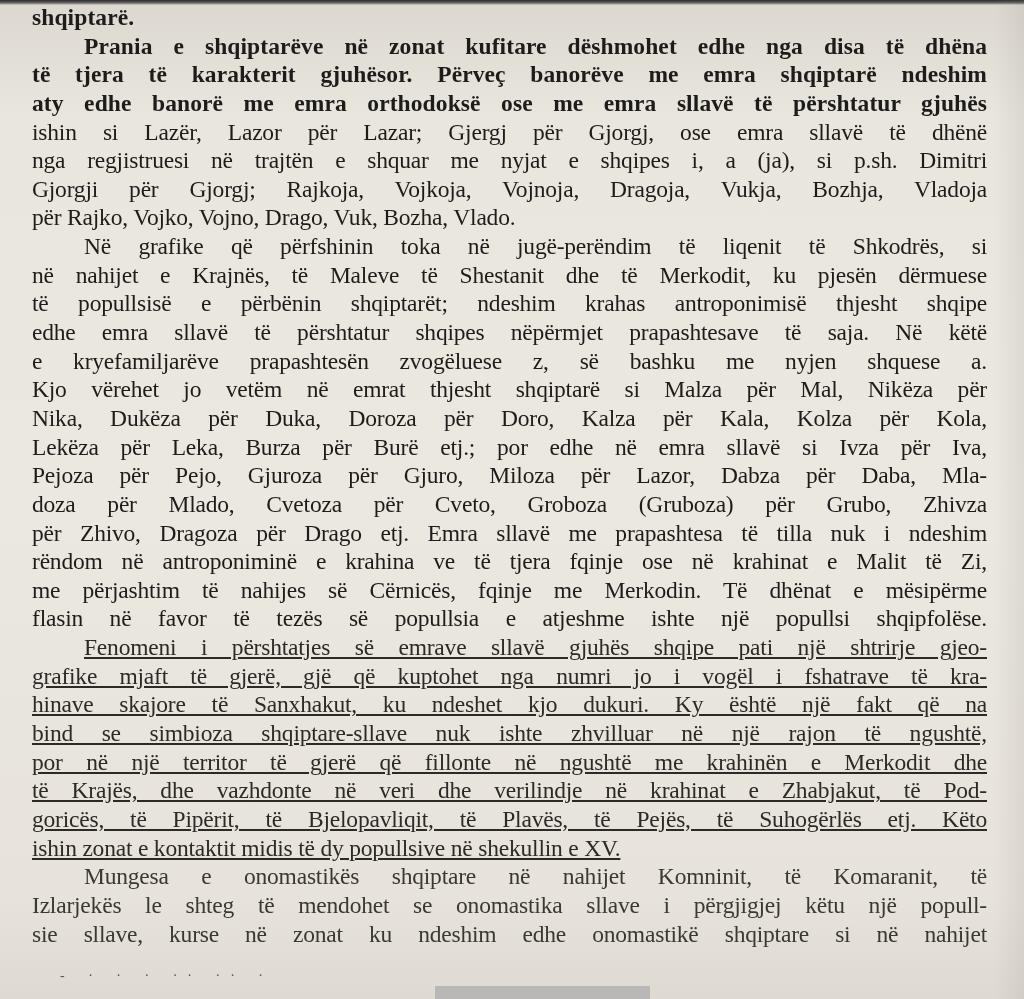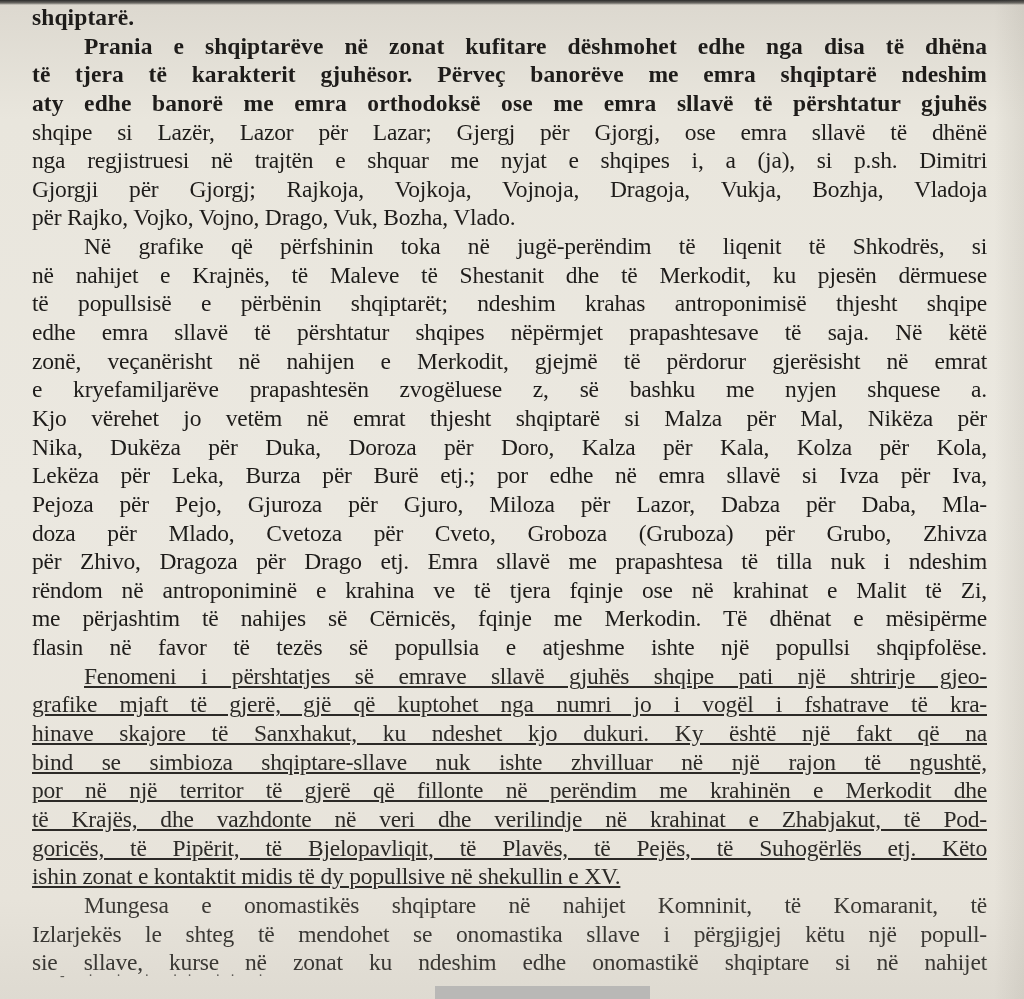--- a/index.html
+++ b/index.html
@@ -94,50 +94,49 @@
   <div class="text-block">
 
     <div class="bold-part">
       <span class="line last">shqiptarë.</span>
       <span class="line indent">Prania e shqiptarëve në zonat kufitare dëshmohet edhe nga disa të dhëna</span>
       <span class="line">të tjera të karakterit gjuhësor. Përveç banorëve me emra shqiptarë ndeshim</span>
       <span class="line">aty edhe banorë me emra orthodoksë ose me emra sllavë të përshtatur gjuhës</span>
     </div>
 
     <div>
-      <span class="line">shqipe si Lazër, Lazor për Lazar; Gjergj për Gjorgj, ose emra sllavë të dhënë</span>
+      <span class="line">ishin si Lazër, Lazor për Lazar; Gjergj për Gjorgj, ose emra sllavë të dhënë</span>
       <span class="line">nga regjistruesi në trajtën e shquar me nyjat e shqipes i, a (ja), si p.sh. Dimitri</span>
       <span class="line">Gjorgji për Gjorgj; Rajkoja, Vojkoja, Vojnoja, Dragoja, Vukja, Bozhja, Vladoja</span>
       <span class="line last">për Rajko, Vojko, Vojno, Drago, Vuk, Bozha, Vlado.</span>
     </div>
 
     <div>
       <span class="line indent">Në grafike që përfshinin toka në jugë-perëndim të liqenit të Shkodrës, si</span>
       <span class="line">në nahijet e Krajnës, të Maleve të Shestanit dhe të Merkodit, ku pjesën dërmuese</span>
       <span class="line">të popullsisë e përbënin shqiptarët; ndeshim krahas antroponimisë thjesht shqipe</span>
       <span class="line">edhe emra sllavë të përshtatur shqipes nëpërmjet prapashtesave të saja. Në këtë</span>
-      <span class="line">zonë, veçanërisht në nahijen e Merkodit, gjejmë të përdorur gjerësisht në emrat</span>
       <span class="line">e kryefamiljarëve prapashtesën zvogëluese z, së bashku me nyjen shquese a.</span>
       <span class="line">Kjo vërehet jo vetëm në emrat thjesht shqiptarë si Malza për Mal, Nikëza për</span>
       <span class="line">Nika, Dukëza për Duka, Doroza për Doro, Kalza për Kala, Kolza për Kola,</span>
       <span class="line">Lekëza për Leka, Burza për Burë etj.; por edhe në emra sllavë si Ivza për Iva,</span>
       <span class="line">Pejoza për Pejo, Gjuroza për Gjuro, Miloza për Lazor, Dabza për Daba, Mla-</span>
       <span class="line">doza për Mlado, Cvetoza për Cveto, Groboza (Gruboza) për Grubo, Zhivza</span>
       <span class="line">për Zhivo, Dragoza për Drago etj. Emra sllavë me prapashtesa të tilla nuk i ndeshim</span>
       <span class="line">rëndom në antroponiminë e krahina ve të tjera fqinje ose në krahinat e Malit të Zi,</span>
       <span class="line">me përjashtim të nahijes së Cërnicës, fqinje me Merkodin. Të dhënat e mësipërme</span>
       <span class="line">flasin në favor të tezës së popullsia e atjeshme ishte një popullsi shqipfolëse.</span>
     </div>
 
     <div class="dim">
       <span class="line indent">Fenomeni i përshtatjes së emrave sllavë gjuhës shqipe pati një shtrirje gjeo-</span>
       <span class="line">grafike mjaft të gjerë, gjë që kuptohet nga numri jo i vogël i fshatrave të kra-</span>
       <span class="line">hinave skajore të Sanxhakut, ku ndeshet kjo dukuri. Ky është një fakt që na</span>
       <span class="line">bind se simbioza shqiptare-sllave nuk ishte zhvilluar në një rajon të ngushtë,</span>
-      <span class="line">por në një territor të gjerë që fillonte në perëndim me krahinën e Merkodit dhe</span>
+      <span class="line">por në një territor të gjerë që fillonte në ngushtë me krahinën e Merkodit dhe</span>
       <span class="line">të Krajës, dhe vazhdonte në veri dhe verilindje në krahinat e Zhabjakut, të Pod-</span>
       <span class="line">goricës, të Pipërit, të Bjelopavliqit, të Plavës, të Pejës, të Suhogërlës etj. Këto</span>
       <span class="line last">ishin zonat e kontaktit midis të dy popullsive në shekullin e XV.</span>
     </div>
 
     <div class="faded">
       <span class="line indent">Mungesa e onomastikës shqiptare në nahijet Komninit, të Komaranit, të</span>
       <span class="line">Izlarjekës le shteg të mendohet se onomastika sllave i përgjigjej këtu një popull-</span>
       <span class="line">sie sllave, kurse në zonat ku ndeshim edhe onomastikë shqiptare si në nahijet</span>
     </div>

